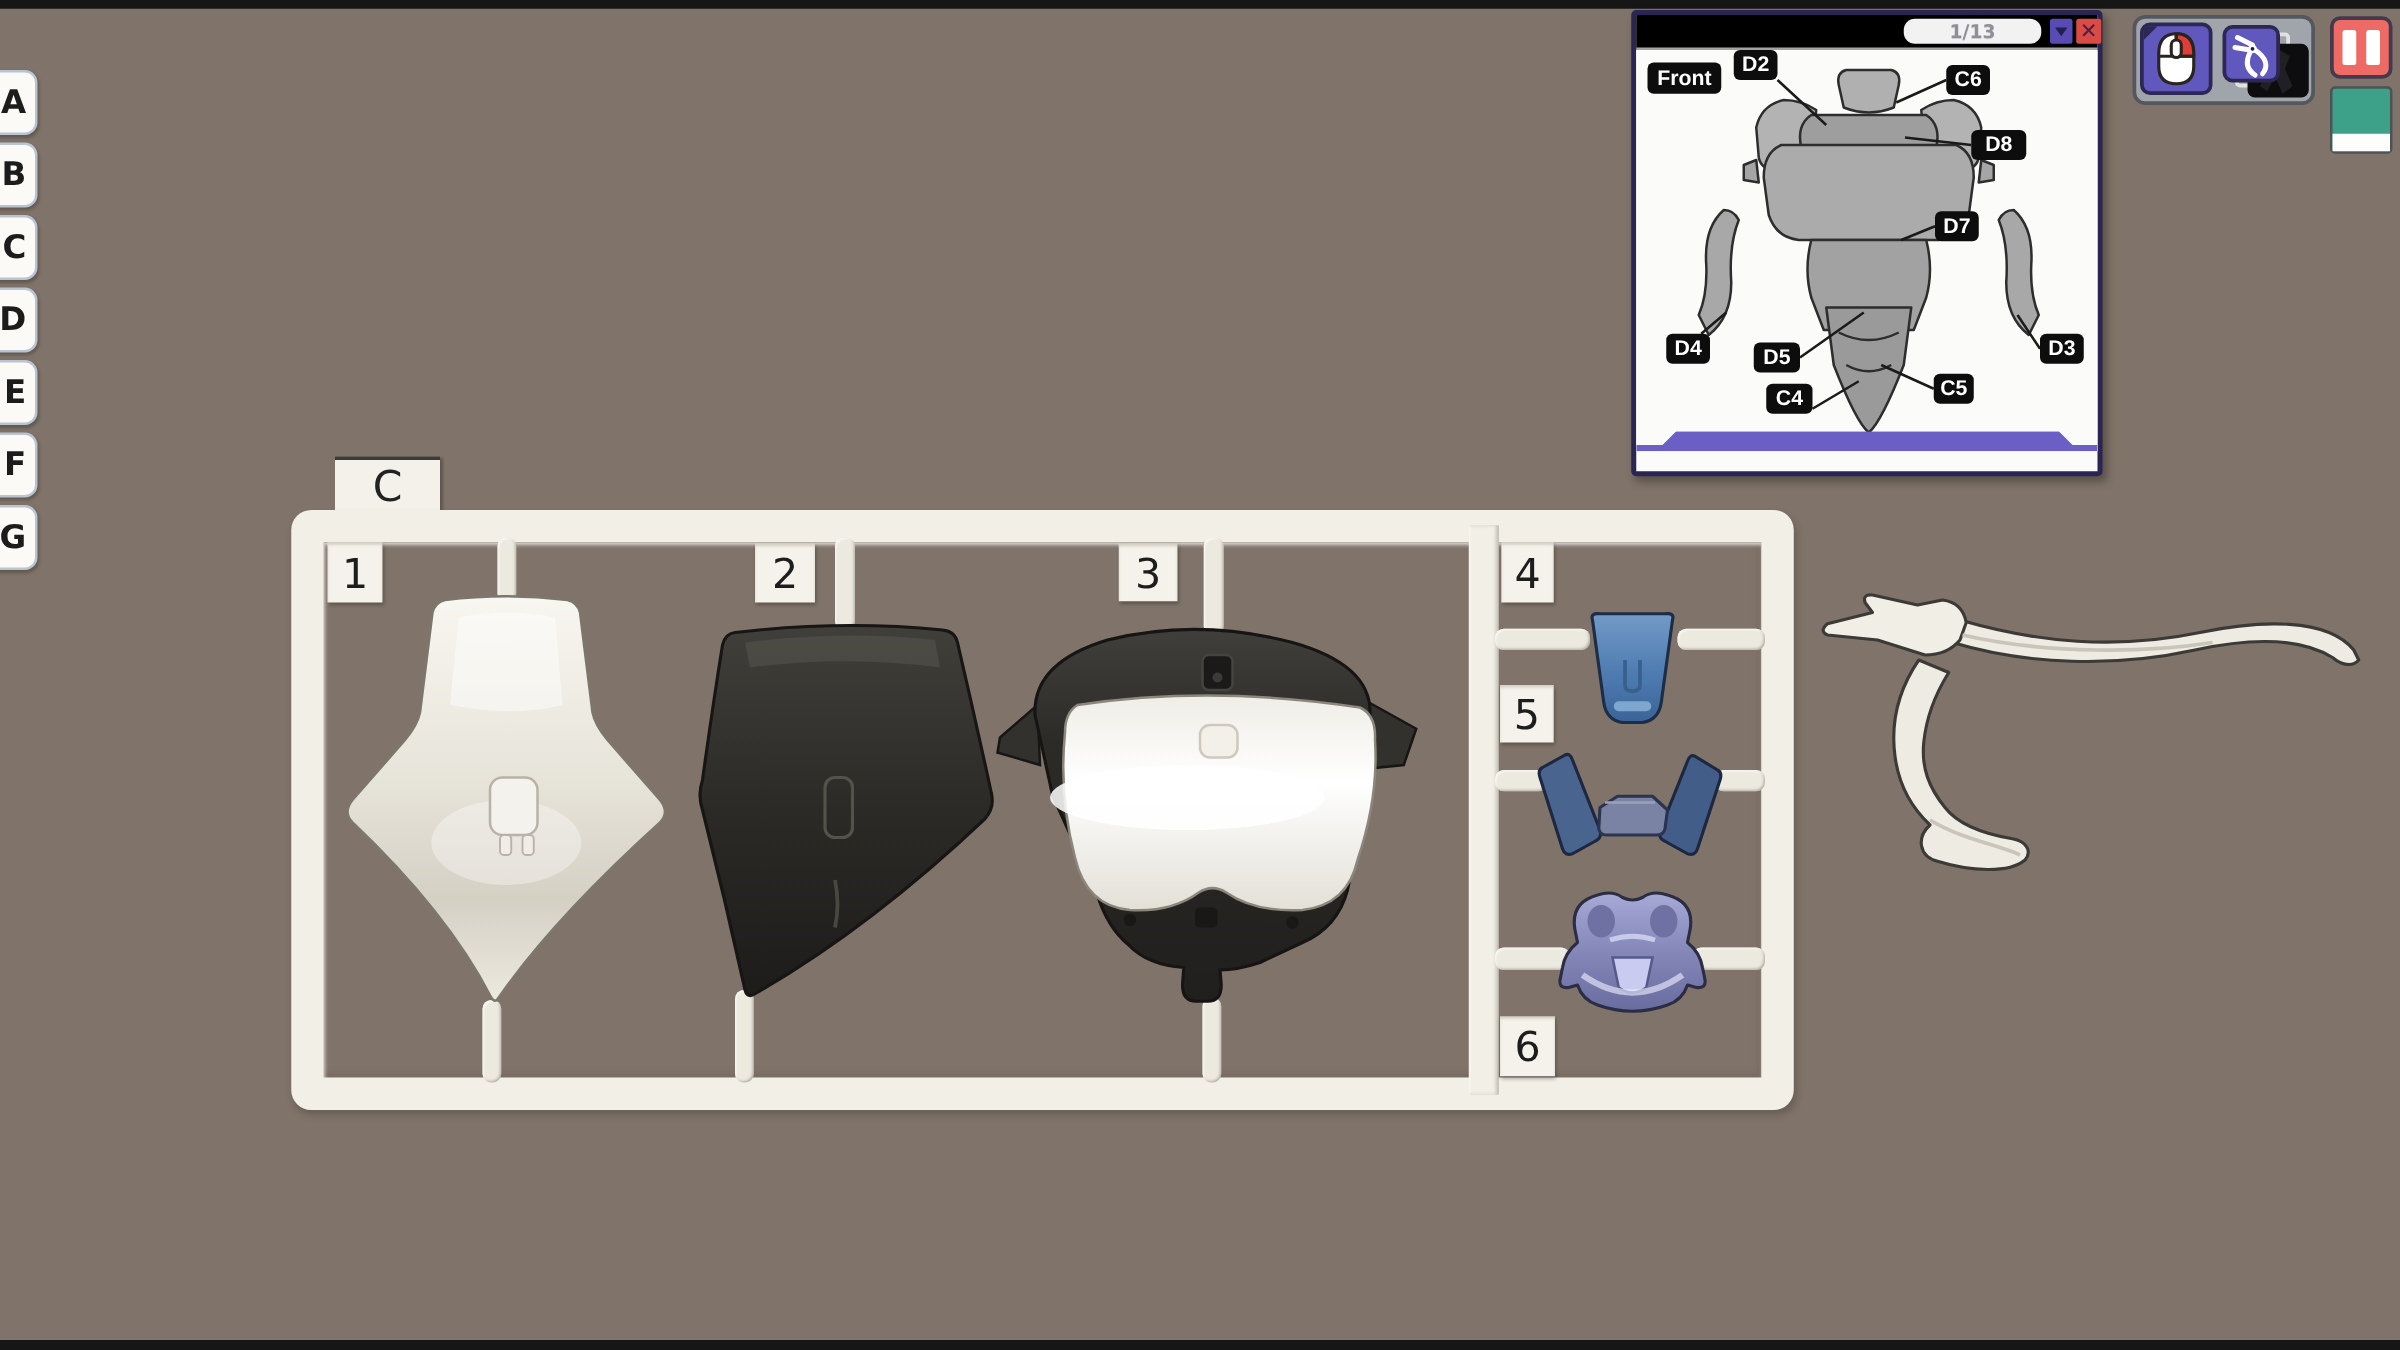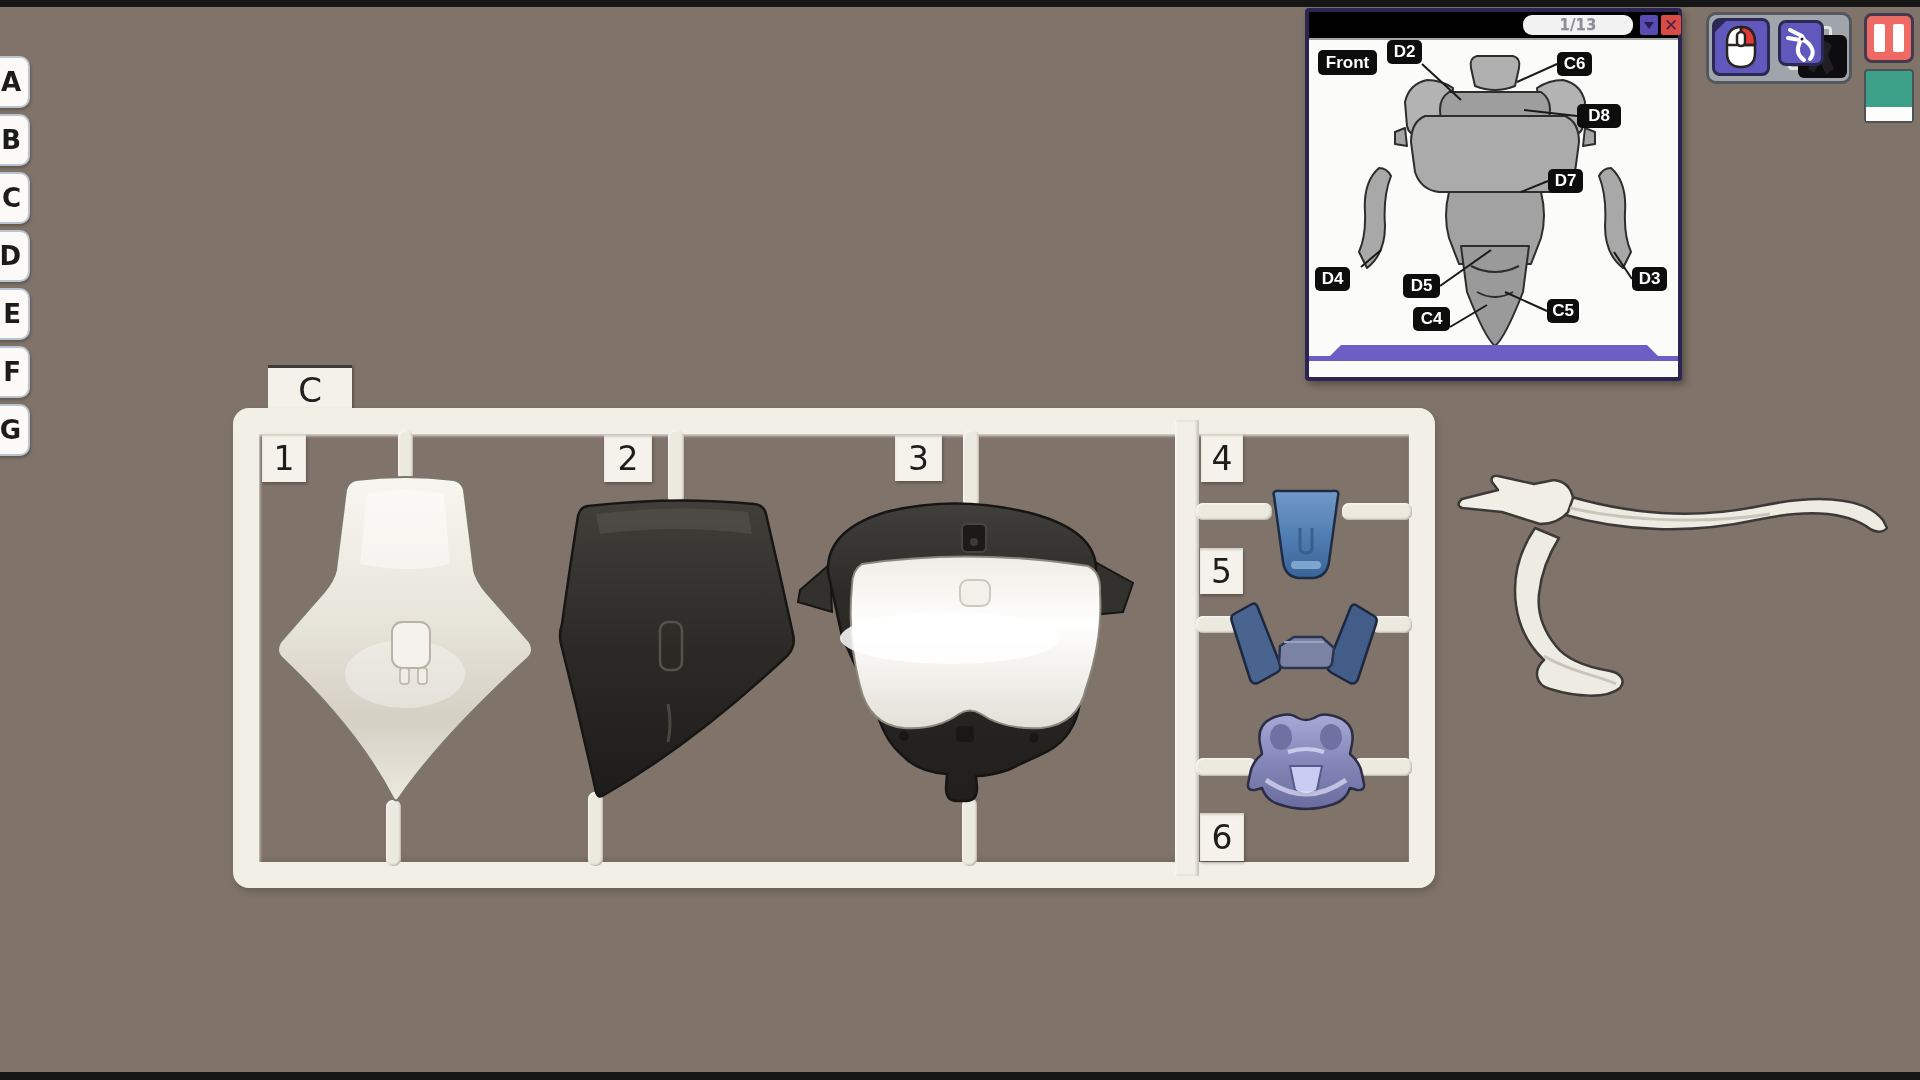--- a/index.html
+++ b/index.html
@@ -291,21 +291,21 @@
         </div>
       <div class="mlabel" style="left:248px;top:12px;width:35px;height:24px">
           <span>C6</span>
         </div>
       <div class="mlabel" style="left:268px;top:64px;width:44px;height:24px">
           <span>D8</span>
         </div>
       <div class="mlabel" style="left:239px;top:129px;width:35px;height:24px">
           <span>D7</span>
         </div>
-      <div class="mlabel" style="left:6px;top:227px;width:35px;height:24px">
+      <div class="mlabel" style="left:24px;top:227px;width:35px;height:24px">
           <span>D4</span>
         </div>
       <div class="mlabel" style="left:94px;top:234px;width:37px;height:24px">
           <span>D5</span>
         </div>
       <div class="mlabel" style="left:323px;top:227px;width:35px;height:24px">
           <span>D3</span>
         </div>
       <div class="mlabel" style="left:238px;top:259px;width:32px;height:24px">
           <span>C5</span>

